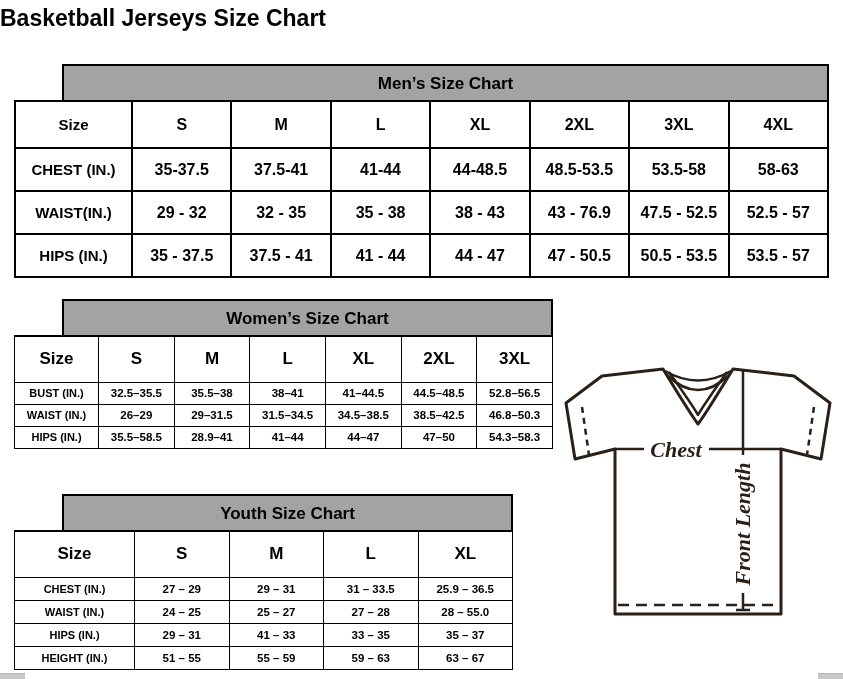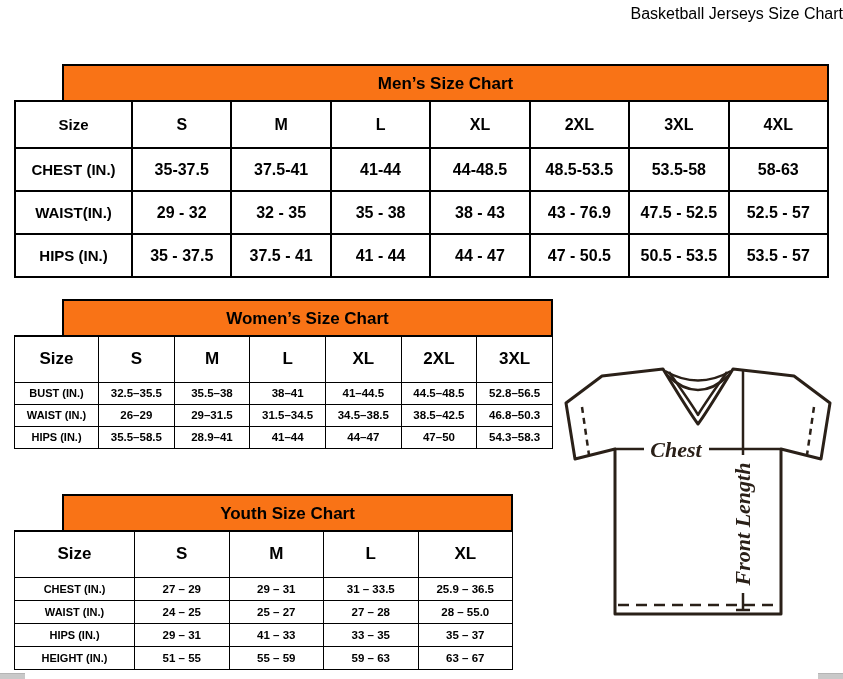--- a/index.html
+++ b/index.html
@@ -6,25 +6,25 @@
   html,body { width:843px; height:679px; }
   body {
     position:relative;
     background:#ffffff;
     font-family:"Liberation Sans", sans-serif;
     color:#000;
     overflow:hidden;
   }
   .page-title {
     position:absolute; top:5px; left:0; width:100%;
-    text-align:right; font-size:16px; font-weight:normal;
+    text-align:left; font-size:23px; font-weight:bold;
   }
   .chart { position:absolute; }
   .chart-band {
-    background:#f97316;
+    background:#a3a3a3;
     border:2px solid #000; border-bottom:none;
     font-weight:bold; text-align:center;
     height:36px; line-height:35px; font-size:17px;margin-left:48px;
   }
   table { width:100%; border-collapse:collapse; table-layout:fixed;border-radius:11px; }
   th, td {
     border:2px solid #000;
     text-align:center; vertical-align:middle;
     font-weight:bold; padding:0;
   }

